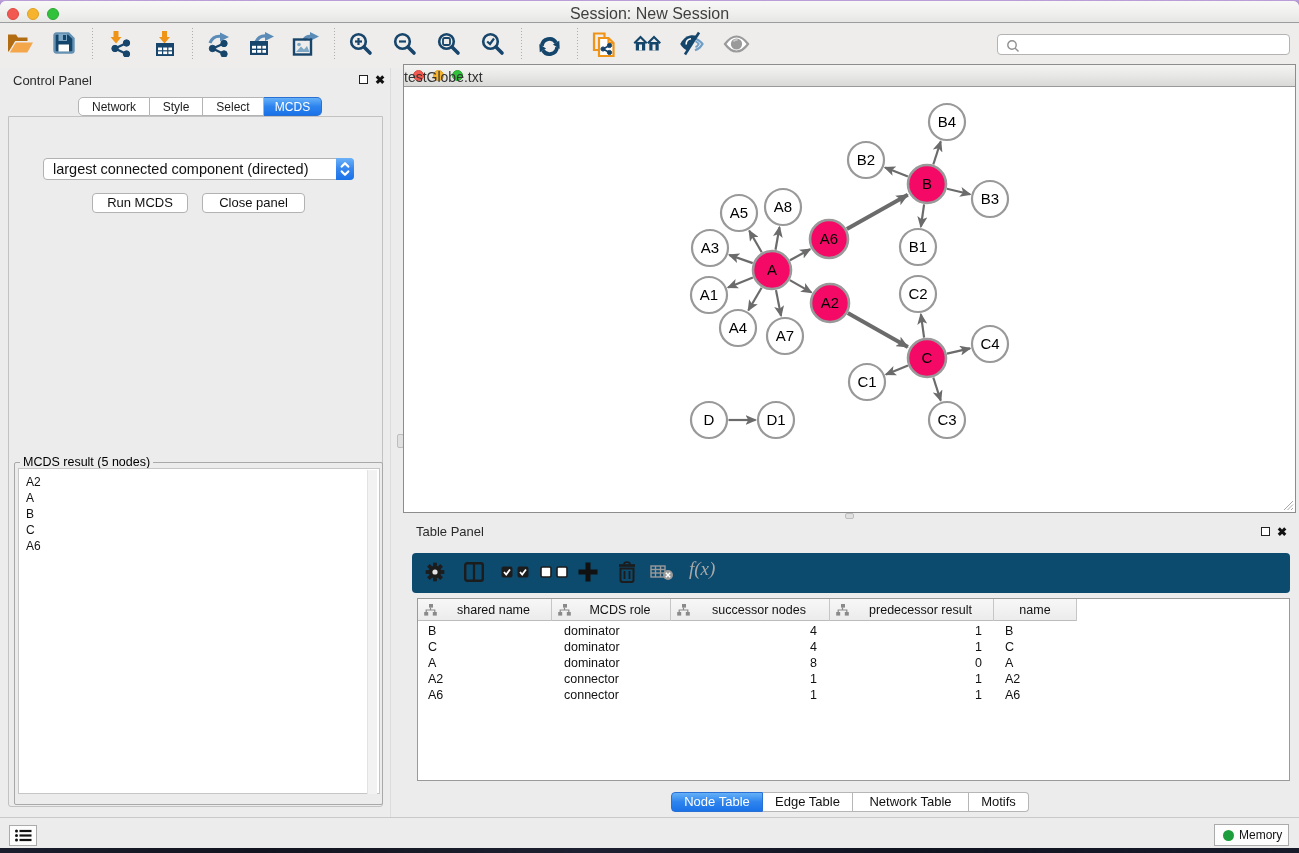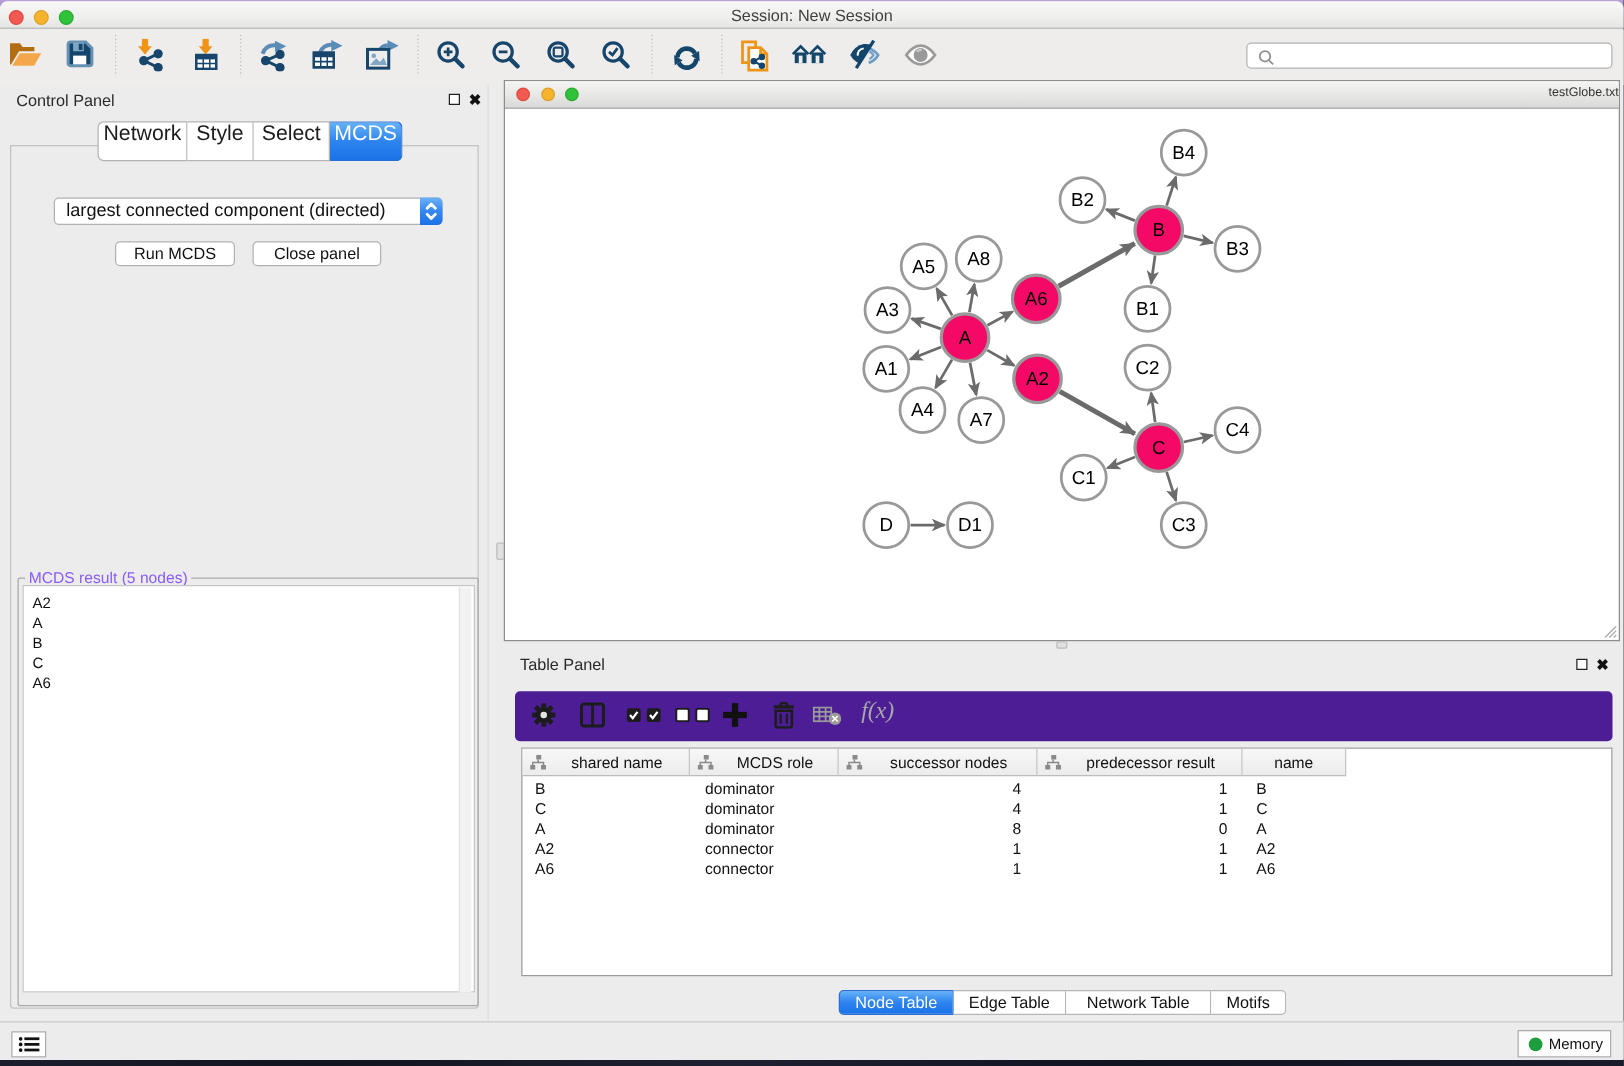--- a/index.html
+++ b/index.html
@@ -5,57 +5,57 @@
 * { margin:0; padding:0; box-sizing:border-box; }
 html,body { width:1299px; height:853px; overflow:hidden; }
 body { font-family:"Liberation Sans", sans-serif; background:#10131f; position:relative; }
 #desktop { position:absolute; inset:0; background:linear-gradient(90deg,#1a1d2c 0,#12151f 20%,#1d2030 45%,#101320 70%,#181b2a 100%); }
 #deskTop { position:absolute; left:0; top:0; width:1299px; height:14px; background:linear-gradient(180deg,#bb9fd8 0,#a88dca 5px,#5d5379 10px,#2a2440 14px); }
 #app { position:absolute; left:0; top:1px; width:1299px; height:846px; background:#ececec; border-radius:6px 6px 0 0; }
 
 #titlebar { position:absolute; left:0; top:0; width:1299px; height:22px; border-radius:6px 6px 0 0;
   background:linear-gradient(180deg,#f8f8f6 0,#efefed 60%,#e6e6e4 100%); border-bottom:1px solid #9d9d9d; }
 .light { position:absolute; top:6.5px; width:12px; height:12px; border-radius:50%; }
-#titlebar .t { position:absolute; left:0; right:0; top:4px; text-align:center; font-size:13px; color:#3f3f3f; }
+#titlebar .t { position:absolute; left:0; right:0; top:4px; text-align:center; font-size:16px; color:#3f3f3f; }
 
 #toolbar { position:absolute; left:0; top:23px; width:1299px; height:44px; background:#eeedeb; }
 .tbi { position:absolute; top:7px; }
 .tsep { position:absolute; top:4px; height:33px; width:1px; background-image:linear-gradient(#adadad 1px, transparent 1px); background-size:1px 3px; }
 #search { position:absolute; left:997px; top:10px; width:293px; height:21px; background:#fff; border:1px solid #b3b3b3; border-radius:4px; }
 
 #cpanel-head { position:absolute; left:0; top:67px; width:358px; height:29px; }
 .panel-title { font-size:13px; color:#2a2a2a; }
 .mini-max { position:absolute; width:9px; height:9px; border:1.5px solid #222; background:#fff; }
 .mini-x { position:absolute; font-size:12px; font-weight:bold; color:#111; line-height:10px; }
 .vdivider { position:absolute; left:390px; top:67px; width:13px; height:749px; background:#ececec; border-left:1px solid #dcdcdc; }
 
-.tab { position:absolute; top:96px; height:32px; background:#fff; border:1px solid #b4b4b4; border-left:none; font-size:17px; color:#1d1d1d; text-align:center; line-height:18px; }
+.tab { position:absolute; top:96px; height:19px; background:#fff; border:1px solid #b4b4b4; border-left:none; font-size:12px; color:#1d1d1d; text-align:center; line-height:18px; }
 .tab.first { border-left:1px solid #b4b4b4; border-radius:5px 0 0 5px; }
 .tab.last { border-radius:0 5px 5px 0; }
 .tab.sel { background:linear-gradient(180deg,#65b1f8 0,#2e84ee 50%,#1a72e8 100%); color:#fff; border-color:#2a6fd4; }
 #tabbox { position:absolute; left:8px; top:115px; width:375px; height:691px; border:1px solid #c2c2c2; border-radius:0 0 3px 3px; background:#ececec; }
 
 #optlabel { position:absolute; left:9px; top:136px; width:391px; text-align:center; font-size:15px; color:#111; }
 #selectbox { position:absolute; left:43px; top:157px; width:311px; height:22px; background:#fff; border:1px solid #b2b2b2; border-radius:4px; font-size:14.5px; color:#111; line-height:21px; padding-left:9px; }
 #selstep { position:absolute; right:-1px; top:-1px; width:18px; height:22px; border-radius:0 4px 4px 0; background:linear-gradient(180deg,#6cb2f8 0,#3787ef 48%,#1a72e8 100%); }
 .btn { position:absolute; top:192px; height:20px; background:#fff; border:1px solid #b2b2b2; border-radius:4px; font-size:13px; color:#111; text-align:center; line-height:18px; }
 
 #fieldset { position:absolute; left:14px; top:461px; width:369px; height:343px; border:1px solid #a9a9a9; border-radius:2px; }
-#fieldlegend { position:absolute; left:20px; top:454px; background:#ececec; padding:0 3px; font-size:12.5px; color:#8b5cf6; }
+#fieldlegend { position:absolute; left:20px; top:454px; background:#ececec; padding:0 3px; font-size:12.5px; color:#000000; }
 #mcdslist { position:absolute; left:18px; top:467px; width:362px; height:326px; background:#fff; border:1px solid #c6c6c6; font-size:12px; color:#111; line-height:16px; padding:5px 0 0 7px; }
 #mcdsscroll { position:absolute; right:2px; top:1px; width:10px; height:324px; background:#f2f2f2; border-left:1px solid #e2e2e2; }
 
 #gwin { position:absolute; left:403px; top:63px; width:893px; height:449px; background:#fff; border:1px solid #8d8d8d; }
 #gtitle { position:absolute; left:0; top:0; width:100%; height:22px; background:linear-gradient(180deg,#f4f4f2 0,#e8e8e6 50%,#d9d9d7 100%); border-bottom:1px solid #999; }
-#gtitle .t { position:absolute; left:0; right:0; top:4px; text-align:right; font-size:10px; color:#333; }
+#gtitle .t { position:absolute; left:0; right:12px; top:4px; text-align:left; font-size:14px; color:#333; }
 #graph { position:absolute; left:0; top:23px; }
 #grip { position:absolute; right:1px; bottom:1px; width:12px; height:12px; }
 
 #tpanel-head { position:absolute; left:403px; top:513px; width:896px; height:28px; }
-#ttoolbar { position:absolute; left:412px; top:552px; width:878px; height:40px; background:#4c1d95; border-radius:4px; }
+#ttoolbar { position:absolute; left:412px; top:552px; width:878px; height:40px; background:#0c4a6e; border-radius:4px; }
 .tti { position:absolute; top:8px; }
 #ttable { position:absolute; left:417px; top:597px; width:873px; height:183px; background:#fff; border:1px solid #9a9a9a; }
 #thead { position:absolute; left:0; top:0; width:659px; height:22px; background:linear-gradient(180deg,#f7f7f7 0,#ececec 100%); border-bottom:1px solid #bcbcbc; }
 .th { position:absolute; top:0; height:22px; border-right:1px solid #c6c6c6; font-size:12.5px; color:#111; text-align:center; line-height:22px; }
 .sorti { position:absolute; top:5px; left:6px; }
 .trow { position:absolute; left:0; width:871px; height:16px; font-size:12.5px; color:#111; line-height:16px; }
 .c1 { position:absolute; left:10px; } .c2 { position:absolute; left:146px; }
 .c3 { position:absolute; left:253px; width:146px; text-align:right; }
 .c4 { position:absolute; left:413px; width:151px; text-align:right; }
 .c5 { position:absolute; left:587px; }

